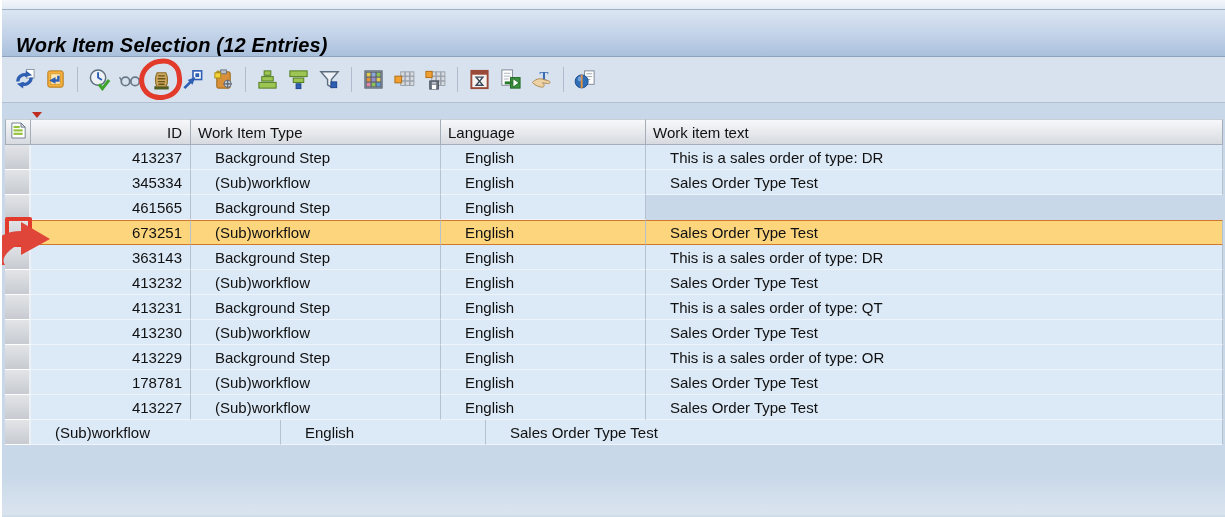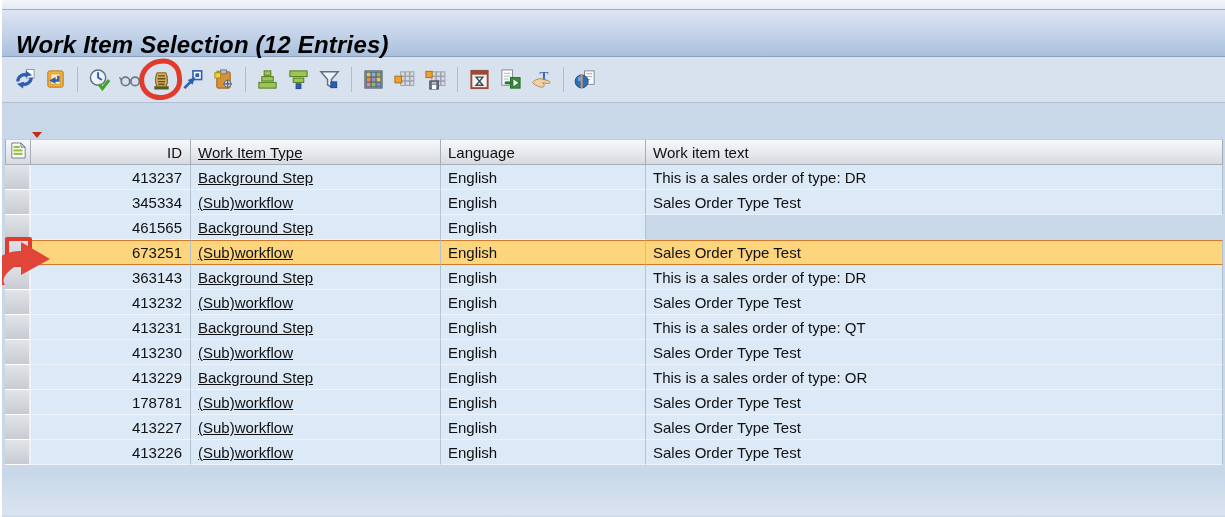--- a/index.html
+++ b/index.html
@@ -8,54 +8,54 @@
 
   .window { position:relative; width:1225px; height:517px; overflow:hidden;
             background:#cfdce9; border-left:2px solid #ffffff; }
 
   .top-strip { height:10px; background:linear-gradient(#f3f7fb,#e3ebf4);
                border-bottom:1px solid #9db0c6; }
 
   .titlebar { height:47px; display:flex; align-items:center; padding:0 14px;
               background:linear-gradient(#dce5f2 0%, #c2d2e8 55%, #a9c0dc 100%);
               border-bottom:1px solid #8ca2bf; }
-  .title { font-size:24px; font-weight:bold; font-style:italic; color:#000; letter-spacing:.2px;margin-top:24px; }
+  .title { font-size:20px; font-weight:bold; font-style:italic; color:#000; letter-spacing:.2px;margin-top:24px; }
 
   .toolbar { height:46px; display:flex; align-items:center; padding:0 7px;
              background:#d8e2ee; border-bottom:1px solid #b2c0d2; }
   .tb-btn { width:31px; height:30px; border:0; background:transparent; padding:0;
             display:flex; align-items:center; justify-content:center; position:relative; cursor:pointer; }
   .tb-btn svg { width:23px; height:23px; display:block; }
   .tb-sep { width:1px; height:25px; background:#aebccd; margin:0 6px; }
   .circle-ann { position:absolute; left:-7px; top:-6px; width:43px; height:41px;
                 border:5px solid #e23a2b; border-radius:55% 45% 50% 52%;
                 transform:rotate(-8deg); pointer-events:none; }
 
   .content { position:relative; height:412px;
              background:linear-gradient(#c8d8e9 0%, #c8d8e9 90%, #dae4ef 100%); }
 
-  .grid { position:absolute; left:3px; right:2px; top:16px;margin-top:20px; }
+  .grid { position:absolute; left:3px; right:2px; top:16px; }
   .sort-marker { position:absolute; left:27px; top:-7px; width:0; height:0;
                  border-left:5px solid transparent; border-right:5px solid transparent;
                  border-top:6px solid #bf2d22; }
 
   .thead { display:flex; height:26px; }
   .th { background:linear-gradient(#f7f8fa, #e4e7eb 60%, #d6dade);
         border-right:1px solid #a5adb8; border-top:1px solid #c9ced5; border-bottom:1px solid #a5adb8;
         font-size:15px; color:#111; display:flex; align-items:center; padding:0 7px; white-space:nowrap; }
   .th.corner { width:26px; padding:0; justify-content:center; border-left:1px solid #a5adb8; }
 
   .col-id { width:160px; justify-content:flex-end; padding-right:8px; }
-  .col-type { width:250px;text-decoration:underline; }
+  .col-type { width:250px; }
   .col-language { width:205px; }
   .col-text { flex:1; }
 
   .tr { display:flex; height:25px; }
   .td { background:#dce9f6; border-right:1px solid #b5c1cf; border-bottom:1px solid #eff4fa;
-        font-size:15px; color:#111; display:flex; align-items:center; padding:0 7px;
+        font-size:15px; color:#111; display:flex; align-items:center; padding:0 24px;
         white-space:nowrap; overflow:hidden; }
   .td.col-id { justify-content:flex-end; padding-right:8px; }
 
   .sel-cell { width:26px; padding:0; position:relative; overflow:visible;
               background:linear-gradient(180deg,#e2e4e7,#c7cbd1);
               border-right:2px solid #edf1f6; border-bottom:1px solid #fdfdfd; }
 
   .tr.selected .td { background:#fcd57d; border-top:1px solid #d0792a; border-bottom:1px solid #d0792a; }
   .tr.selected .sel-cell { background:linear-gradient(180deg,#e2e4e7,#c7cbd1);
                            border-top:none; border-bottom:1px solid #fdfdfd; }
@@ -380,21 +380,20 @@
           </div>
           <div class="tr">
             <div class="td sel-cell"></div>
             <div class="td col-id">413227</div>
             <div class="td col-type">(Sub)workflow</div>
             <div class="td col-language">English</div>
             <div class="td col-text">Sales Order Type Test</div>
           </div>
           <div class="tr">
             <div class="td sel-cell"></div>
-            <div class="td col-id">413226</div>
             <div class="td col-type">(Sub)workflow</div>
             <div class="td col-language">English</div>
             <div class="td col-text">Sales Order Type Test</div>
           </div>
         </div>
     </div>
   </div>
 </div>
 
 </body></html>

